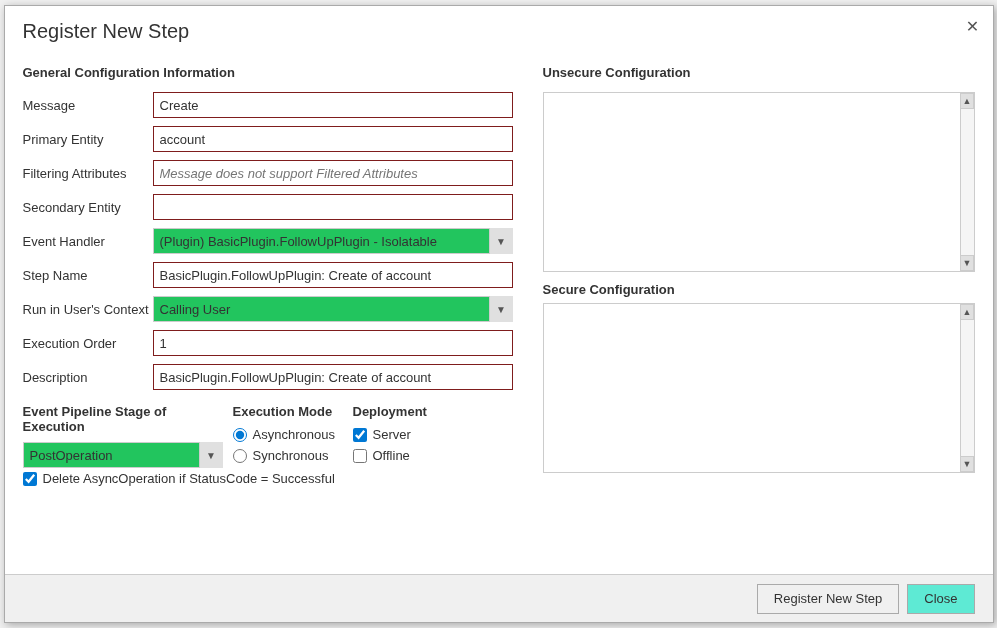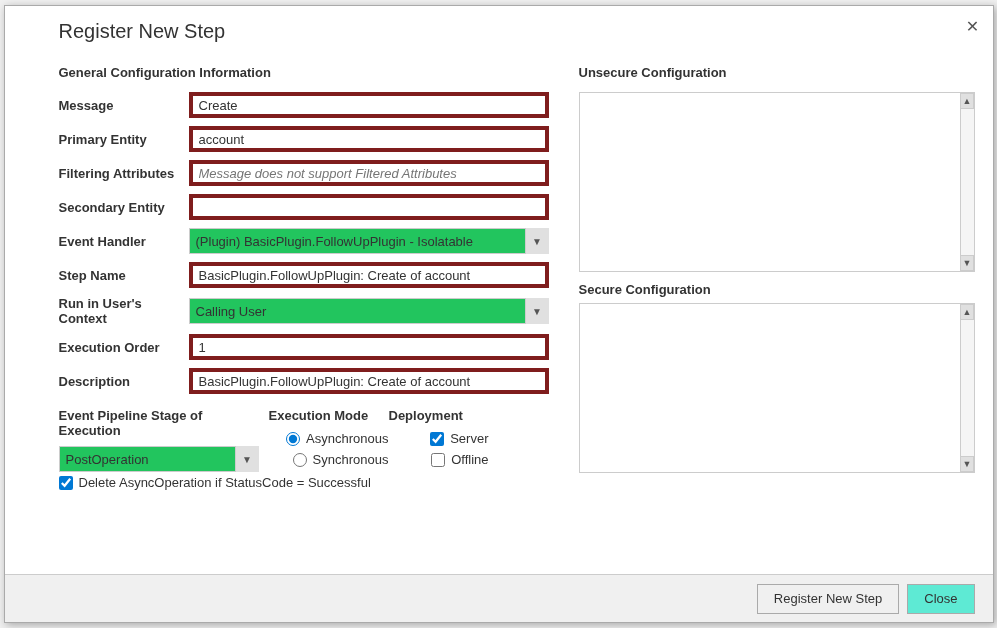--- a/index.html
+++ b/index.html
@@ -14,21 +14,20 @@
       height: 628px;
       overflow: hidden;
     }
     .dialog {
       background: #fff;
       border: 1px solid #aaa;
       width: 990px;
       height: 618px;
       position: relative;
       box-shadow: 2px 2px 8px rgba(0,0,0,0.3);
-      padding-left: 36px;
     }
     .title-bar {
       display: flex;
       align-items: center;
       padding: 14px 18px 10px 18px;
       border-bottom: none;
     }
     .title-bar h1 {
       font-size: 20px;
       font-weight: 400;
@@ -72,26 +71,25 @@
     .form-row {
       display: flex;
       align-items: center;
       margin-bottom: 8px;
     }
     .form-label {
       width: 130px;
       flex-shrink: 0;
       color: #333;
       font-size: 13px;
-      font-weight: bold;
     }
     .form-input {
       flex: 1;
       height: 26px;
-      border: 4px solid #7f1d1d;
+      border: 1px solid #7f1d1d;
       padding: 2px 6px;
       font-size: 13px;
       color: #333;
       background: #fff;
       outline: none;
     }
     .form-input.placeholder-style {
       color: #aaa;
       font-style: italic;
     }
@@ -200,21 +198,20 @@
       display: flex;
       flex-direction: column;
       gap: 6px;
     }
     .radio-item, .checkbox-item {
       display: flex;
       align-items: center;
       gap: 6px;
       font-size: 13px;
       color: #333;
-      justify-content: flex-end;
     }
     .radio-item input[type=radio],
     .checkbox-item input[type=checkbox] {
       cursor: pointer;
       width: 14px;
       height: 14px;
       accent-color: #0078d4;
     }
     .delete-row {
       display: flex;

